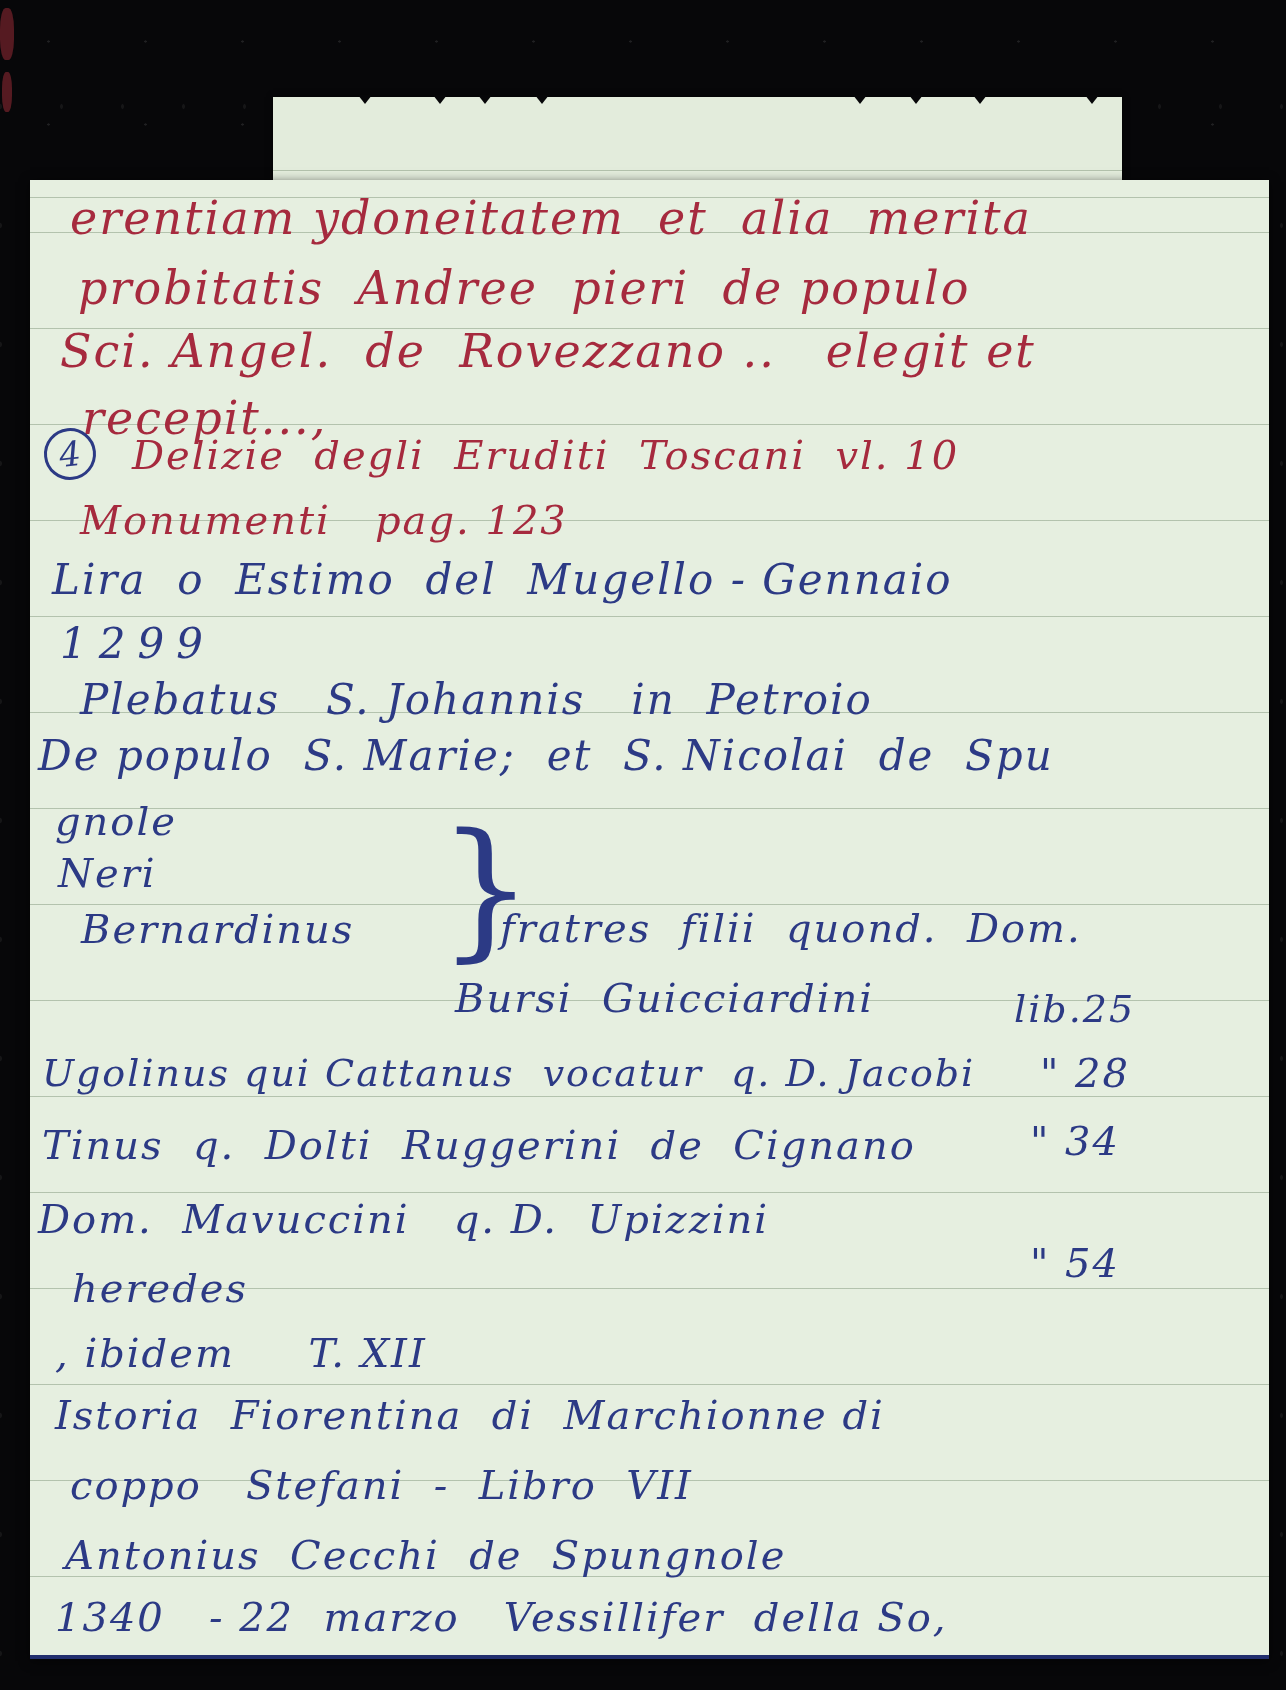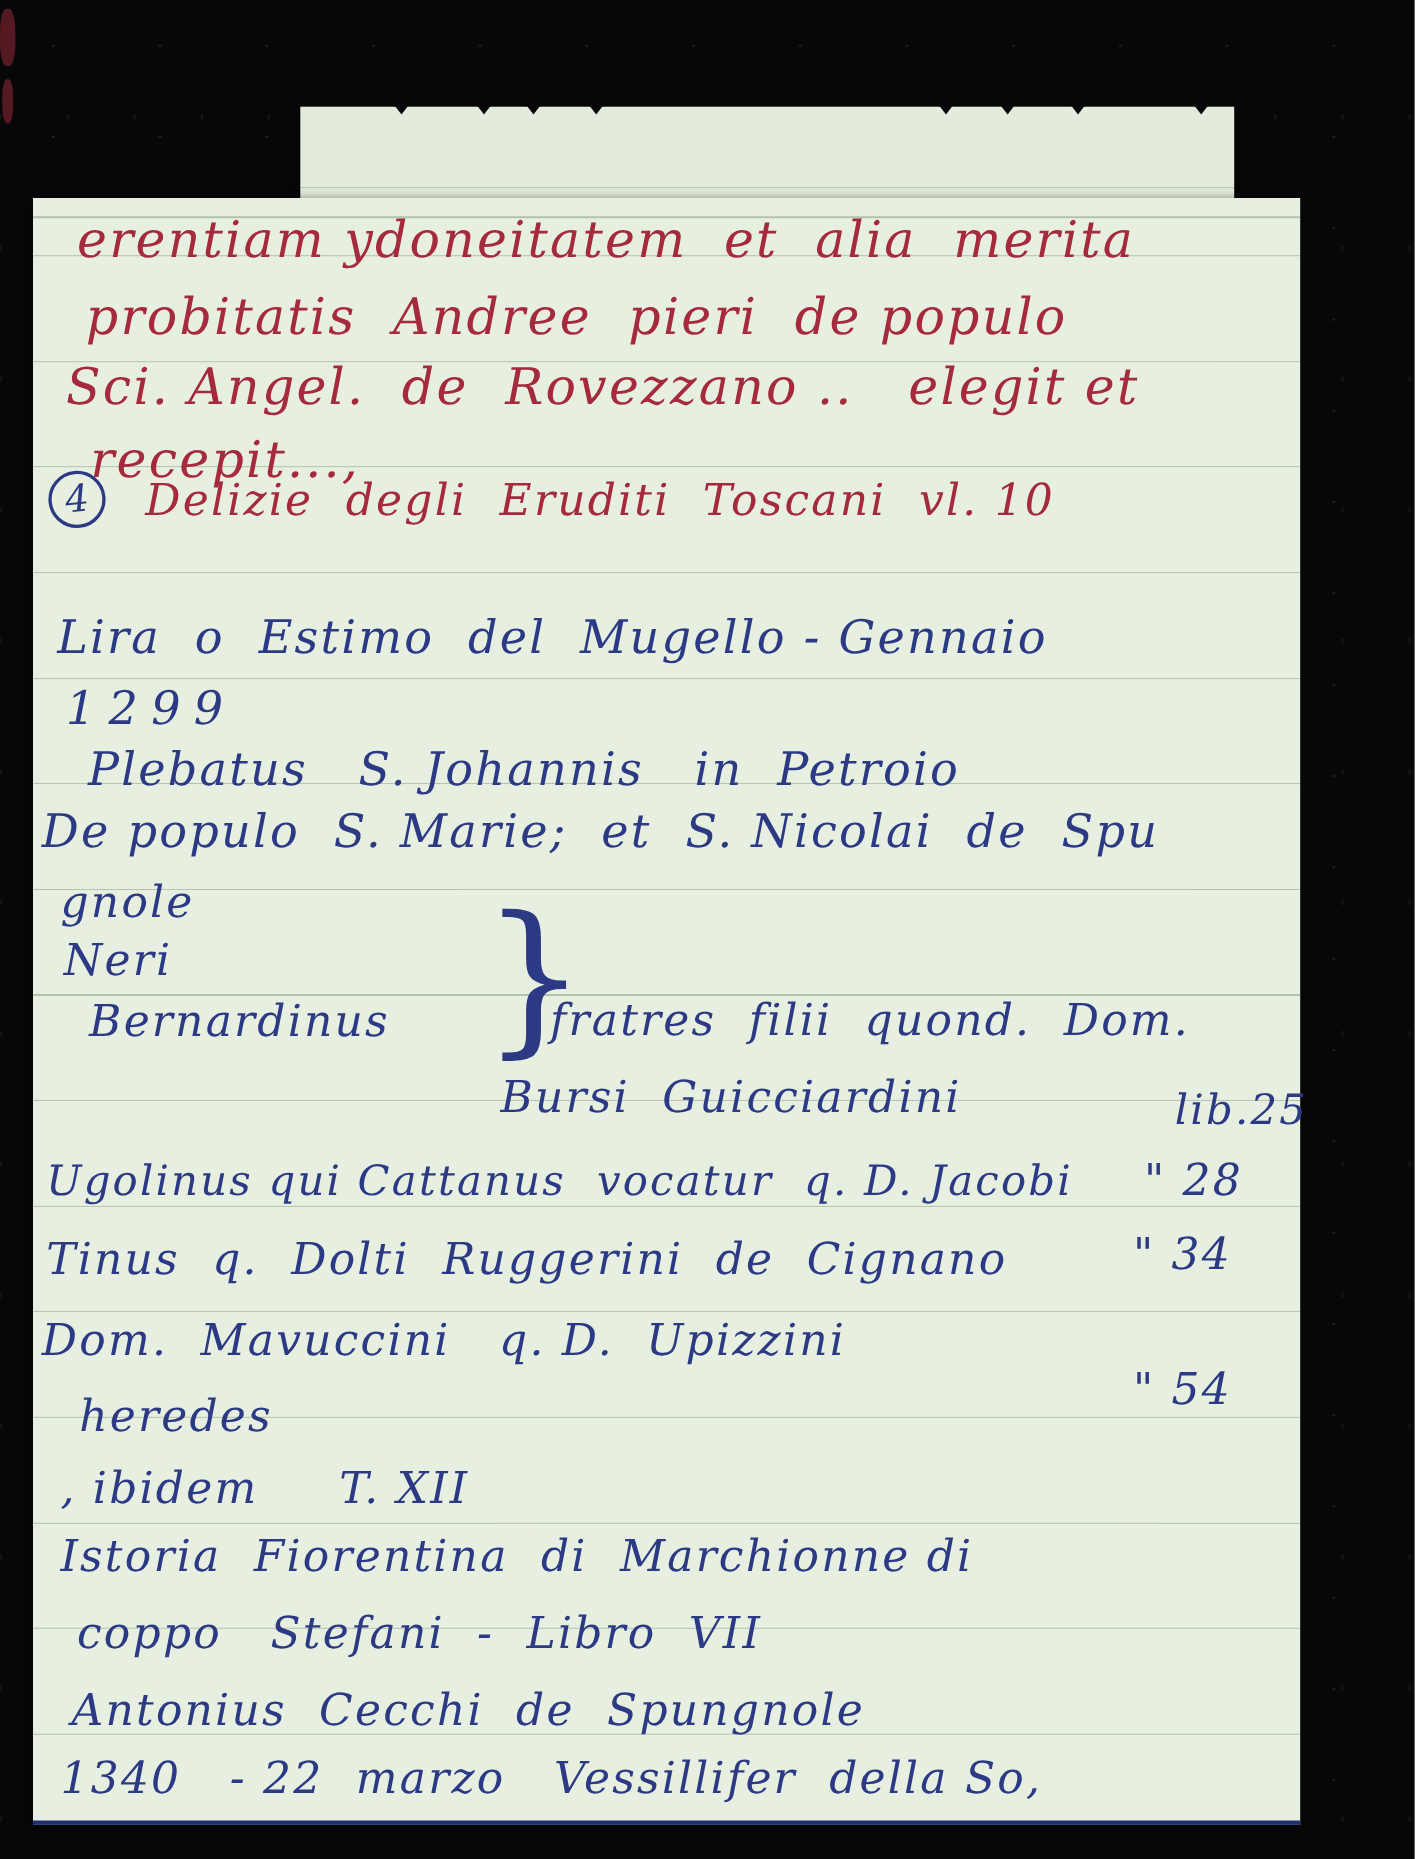--- a/index.html
+++ b/index.html
@@ -32,21 +32,21 @@
       transparent 1px, transparent 96px);
   }
   .card.back{
     left:273px; top:97px; width:849px; height:300px;
     background-color:var(--paper-back);
     background-position:0 85px;
     z-index:1;
     box-shadow:0 0 6px rgba(0,0,0,0.55);
   }
   .card.front{
-    left:30px; top:180px; width:1152px; height:1475px;
+    left:30px; top:180px; width:1239px; height:1475px;
     background-position:0 52px;
     z-index:2;
     box-shadow:0 2px 10px rgba(0,0,0,0.6);
     border-bottom:4px solid #222f6e;
   }
   .ink{
     position:absolute;
     font-style:italic;
     white-space:pre;
     line-height:1.15;
@@ -116,39 +116,40 @@
 
     <div class="ink red sz46" style="left:40px;top:12px;">erentiam ydoneitatem  et  alia  merita</div>
     <div class="ink red sz46" style="left:48px;top:82px;">probitatis  Andree  pieri  de populo</div>
     <div class="ink red sz46" style="left:30px;top:145px;">Sci. Angel.  de  Rovezzano ..   elegit et</div>
     <div class="ink red sz46" style="left:52px;top:212px;">recepit...,</div>
 
     <div class="circled" style="left:14px;top:248px;">
       <span>4</span>
     </div>
     <div class="ink red sz44" style="left:102px;top:252px;">Delizie  degli  Eruditi  Toscani  vl. 10</div>
+    <div class="ink red sz44" style="left:50px;top:317px;">Monumenti   pag. 123</div>
 
     <div class="ink blue sz42" style="left:22px;top:376px;">Lira  o  Estimo  del  Mugello - Gennaio</div>
     <div class="ink blue sz42 spread" style="left:30px;top:440px;">1299</div>
     <div class="ink blue sz42" style="left:50px;top:496px;">Plebatus   S. Johannis   in  Petroio</div>
     <div class="ink blue sz42" style="left:8px;top:552px;">De populo  S. Marie;  et  S. Nicolai  de  Spu</div>
     <div class="ink blue sz40" style="left:25px;top:618px;">gnole</div>
     <div class="ink blue sz40" style="left:28px;top:670px;">Neri</div>
     <div class="ink blue sz40" style="left:15px;top:726px;margin-left:36px;">Bernardinus</div>
 
     <div class="brace" style="left:408px;top:638px;">}</div>
 
     <div class="ink blue sz40" style="left:470px;top:725px;">fratres  filii  quond.  Dom.</div>
     <div class="ink blue sz40" style="left:425px;top:795px;">Bursi  Guicciardini</div>
     <div class="ink blue sz38" style="left:12px;top:872px;">Ugolinus qui Cattanus  vocatur  q. D. Jacobi</div>
     <div class="ink blue sz40" style="left:12px;top:942px;">Tinus  q.  Dolti  Ruggerini  de  Cignano</div>
     <div class="ink blue sz40" style="left:8px;top:1016px;">Dom.  Mavuccini   q. D.  Upizzini</div>
     <div class="ink blue sz40" style="left:42px;top:1085px;">heredes</div>
 
-    <div class="ink blue sz38" style="left:1038px;top:808px;text-align:center;">lib.25</div>
+    <div class="ink blue sz38" style="left:984px;top:808px;text-align:center;">lib.25</div>
     <div class="ink blue sz40" style="left:1010px;top:870px;">" 28</div>
     <div class="ink blue sz40" style="left:1000px;top:938px;">" 34</div>
     <div class="ink blue sz44" style="left:1000px;top:1060px;">" 54</div>
 
     <div class="ink blue sz40" style="left:25px;top:1150px;">, ibidem     T. XII</div>
     <div class="ink blue sz40" style="left:25px;top:1212px;">Istoria  Fiorentina  di  Marchionne di</div>
     <div class="ink blue sz40" style="left:35px;top:1352px;">Antonius  Cecchi  de  Spungnole</div>
     <div class="ink blue sz40" style="left:40px;top:1282px;">coppo   Stefani  -  Libro  VII</div>
     <div class="ink blue sz40" style="left:25px;top:1414px;">1340   - 22  marzo   Vessillifer  della So,</div>
 

